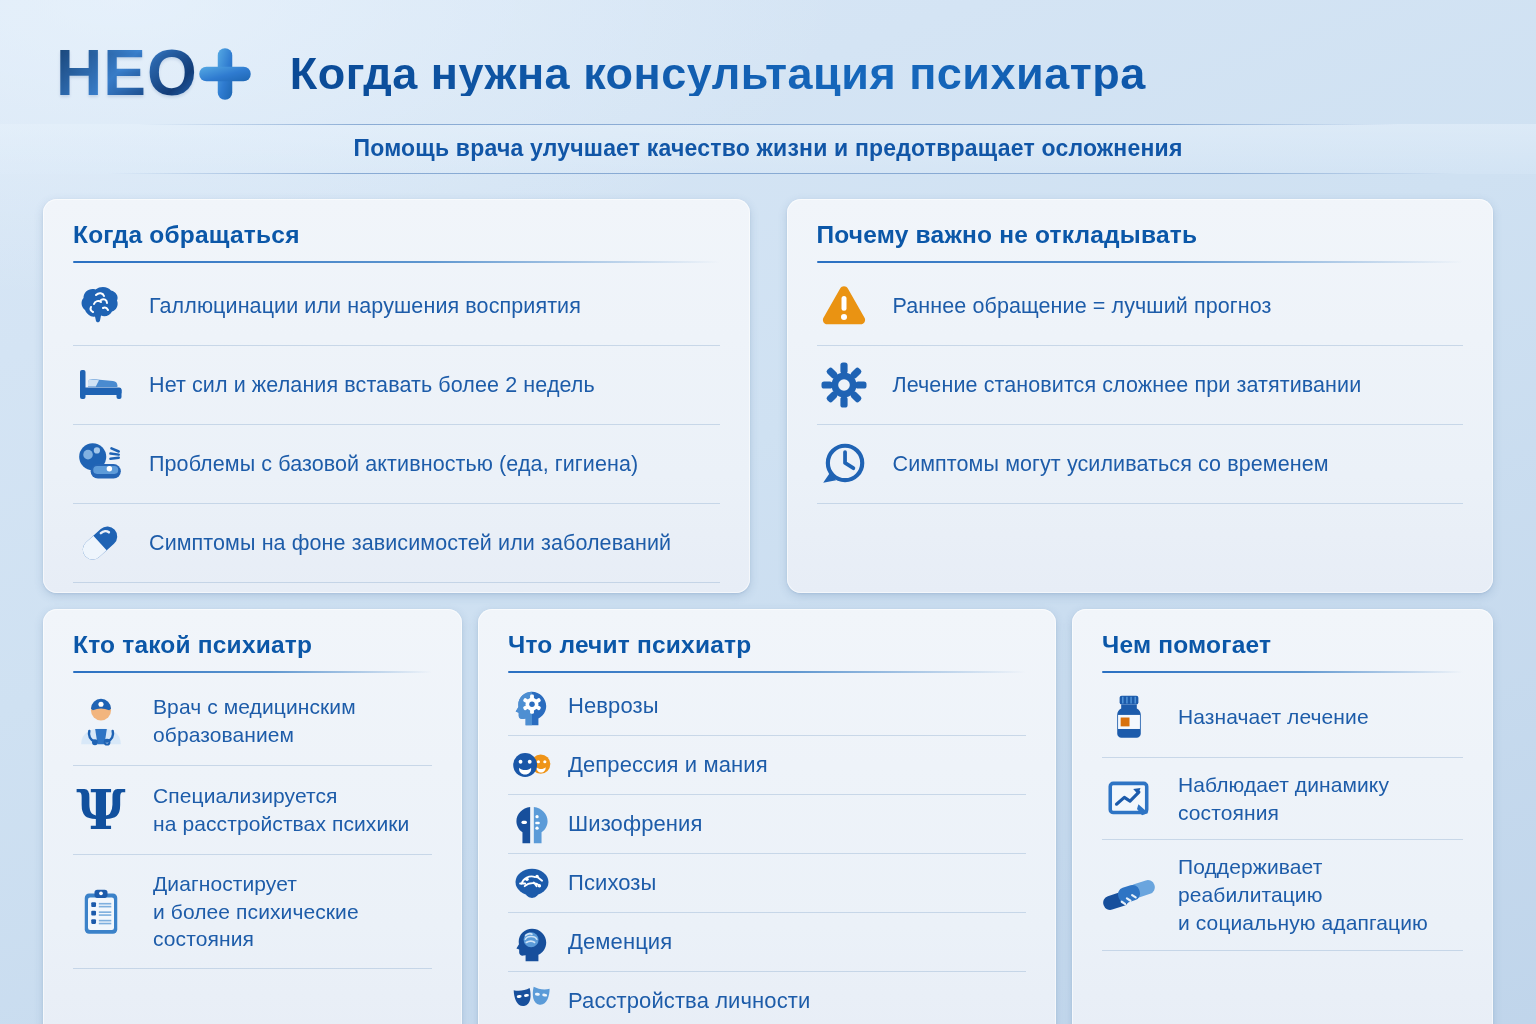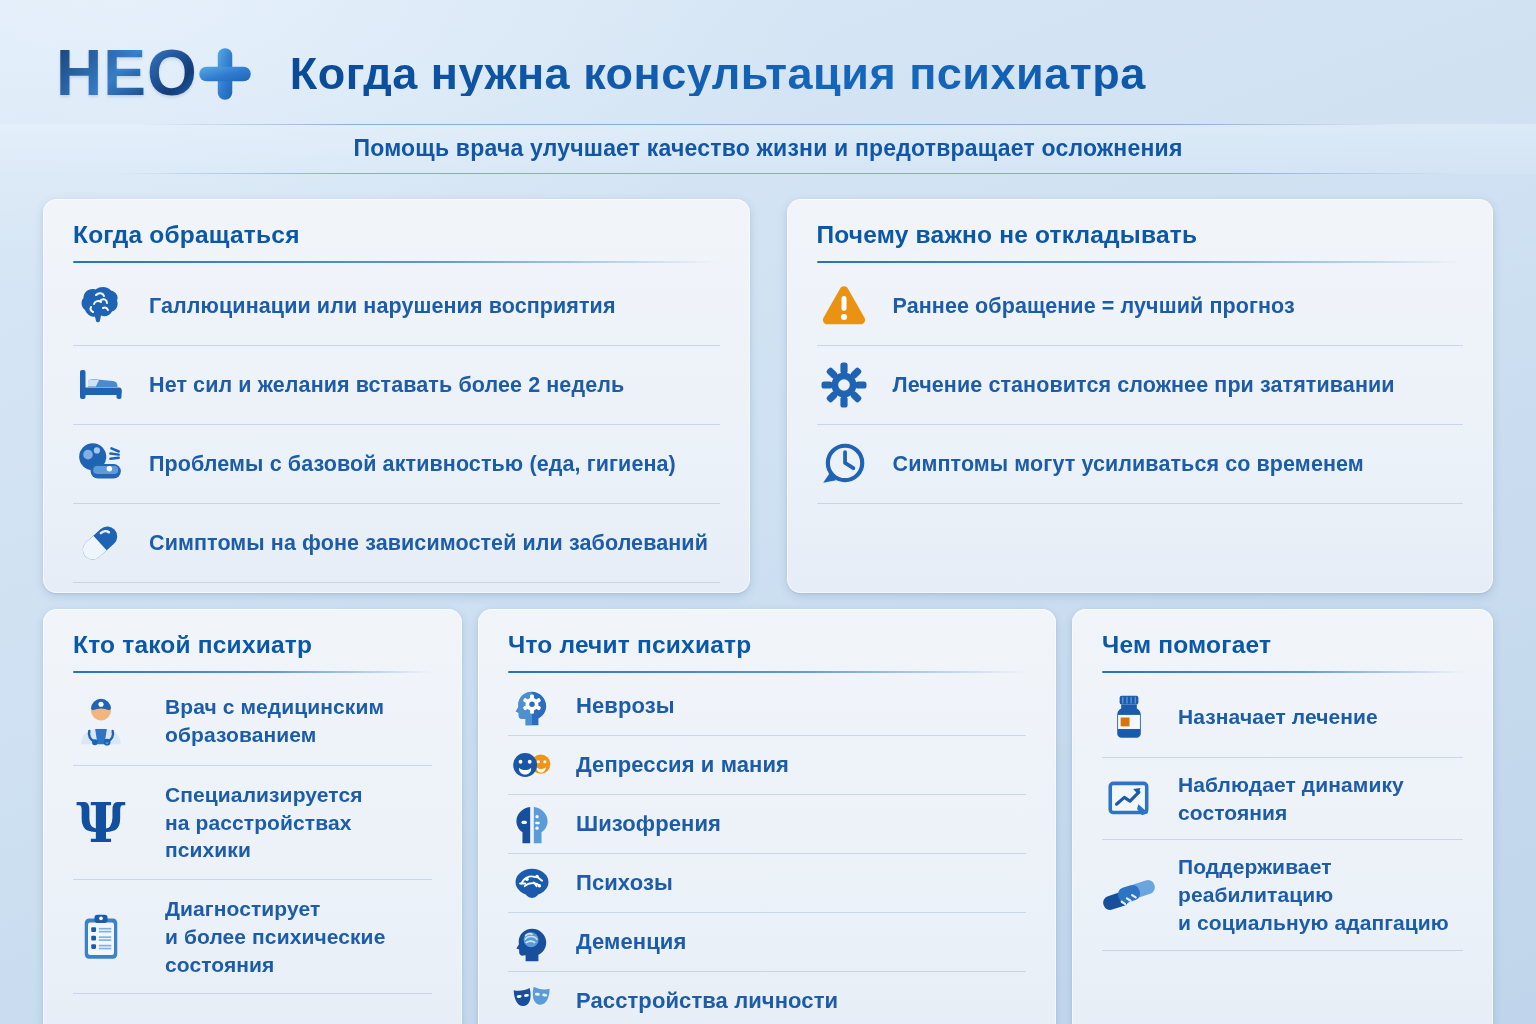--- a/index.html
+++ b/index.html
@@ -54,29 +54,29 @@
   .card-d{flex:1;min-height:452px;}
   .card-e{width:421px;min-height:452px;}
 
   .card-title{font-size:24.5px;font-weight:bold;color:#0b57a8;padding:2px 0 12px;letter-spacing:.2px;}
   .title-rule{height:2px;border-radius:1px;margin-bottom:4px;
     background:linear-gradient(90deg,#2a70c2 0%,#5e96cf 55%,rgba(170,200,230,0) 100%);}
 
   
   .item{display:flex;align-items:center;gap:22px;
     border-bottom:1px solid rgba(140,170,205,.38);}
-  .item-text{font-size:21.5px;font-weight:bold;color:#1d5ca9;line-height:1.32;white-space:pre-line;letter-spacing:.1px;}
+  .item-text{font-size:21.5px;font-weight:normal;color:#1d5ca9;line-height:1.32;white-space:pre-line;letter-spacing:.1px;}
   .ic{display:flex;align-items:center;justify-content:center;flex:none;}
 
   .card-a .item,.card-b .item{padding:13px 0;}
   .card-a .ic,.card-b .ic{width:54px;height:52px;}
-  .card-c .item{padding:15px 0;gap:36px;}
+  .card-c .item{padding:15px 0;gap:24px;}
   .card-c .ic{width:56px;height:58px;}
   .card-c .item-text{font-size:21px;}
-  .card-d .item{padding:6px 0;gap:20px;}
+  .card-d .item{padding:6px 0;gap:12px;}
   .card-d .ic{width:48px;height:46px;}
   .card-d .item-text{font-size:22px;}
   .card-e .item{padding:13px 0;gap:22px;}
   .card-e .ic{width:54px;height:54px;}
   .card-e .item-text{font-size:21px;}
 
   .psi-glyph{font-family:"DejaVu Serif","Liberation Serif",serif;font-weight:bold;
     font-size:54px;line-height:1;color:#11509e;}
 </style>
 </head>

